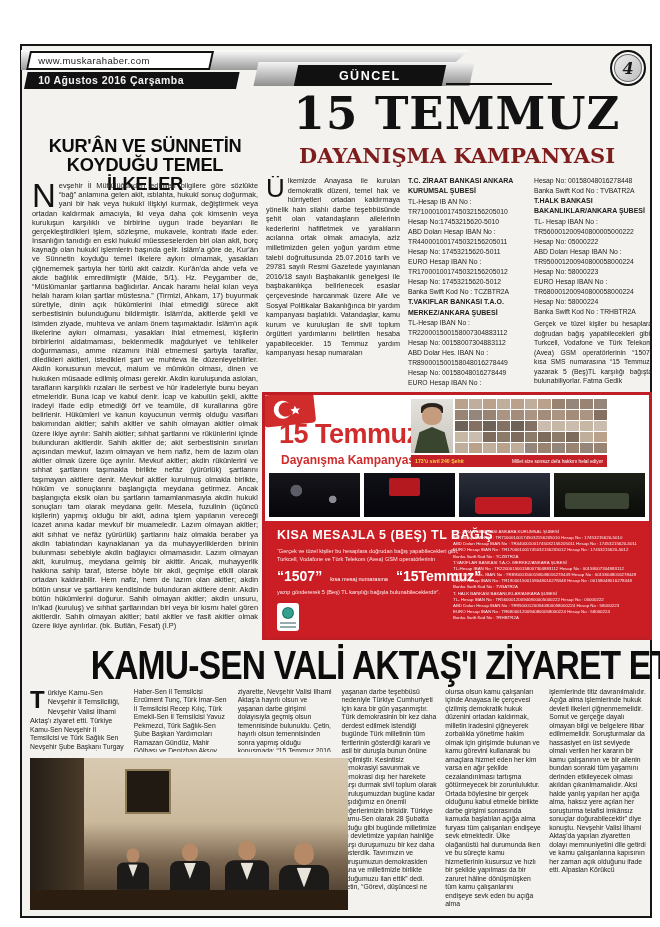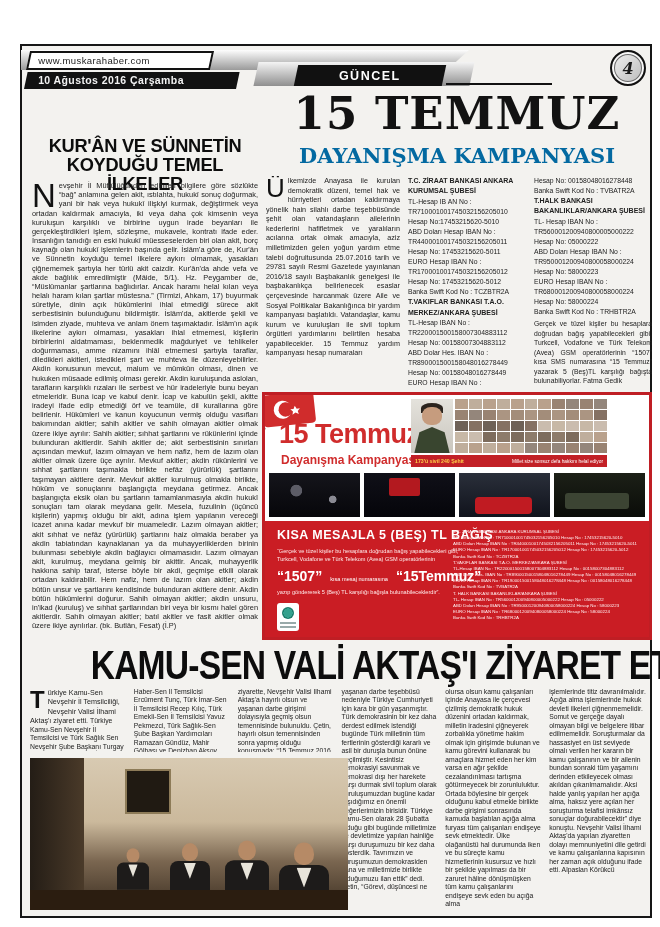--- a/index.html
+++ b/index.html
@@ -54,21 +54,21 @@
         transform:scaleX(.96);}
   .d-body{position:absolute;left:10px;top:135px;width:226px;height:452px;overflow:hidden;
         font-size:7.4px;line-height:1.24;text-align:justify;color:#222;}
   .dropcap{float:left;font-size:33px;line-height:25px;padding:2px 3px 0 0;color:#111;}
 
   
   .t1{position:absolute;left:240px;top:44px;width:390px;text-align:center;
       font-family:"DejaVu Serif",serif;font-weight:bold;font-size:45px;line-height:1.05;
       color:#121212;letter-spacing:1px;}
   .t2{position:absolute;left:240px;top:97px;width:390px;text-align:center;
-      font-family:"DejaVu Serif",serif;font-weight:bold;font-size:21px;color:#0369a1;}
+      font-family:"DejaVu Serif",serif;font-weight:bold;font-size:21px;color:#7f1d1d;}
   .t-cols{position:absolute;left:244px;top:130px;width:386px;height:212px;display:flex;gap:8px;overflow:hidden;}
   .t-colA{width:134px;font-size:7.2px;line-height:1.33;text-align:justify;color:#222;}
   .t-colA .dropcap{font-size:26px;line-height:20px;}
   .t-colB,.t-colC{flex:1;font-size:6.8px;line-height:1.48;color:#222;}
   .bl{white-space:nowrap;overflow:hidden;}
   .bl.b{font-weight:bold;font-size:7px;white-space:normal;}
   .t-colC p{margin:2px 0 0 0;font-size:6.8px;line-height:1.4;text-align:justify;white-space:normal;}
 
   
   .banner{position:absolute;left:240px;top:346px;width:384px;height:242px;

